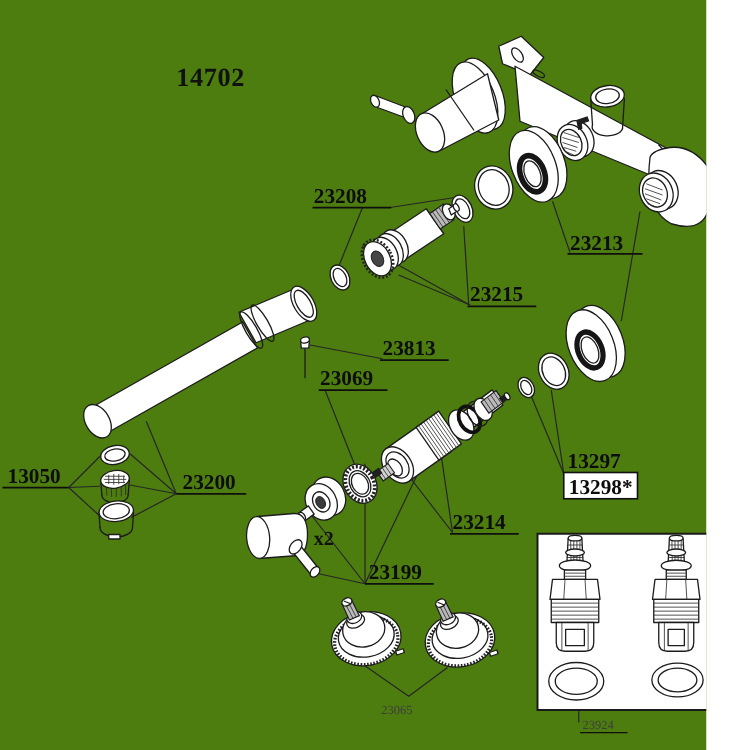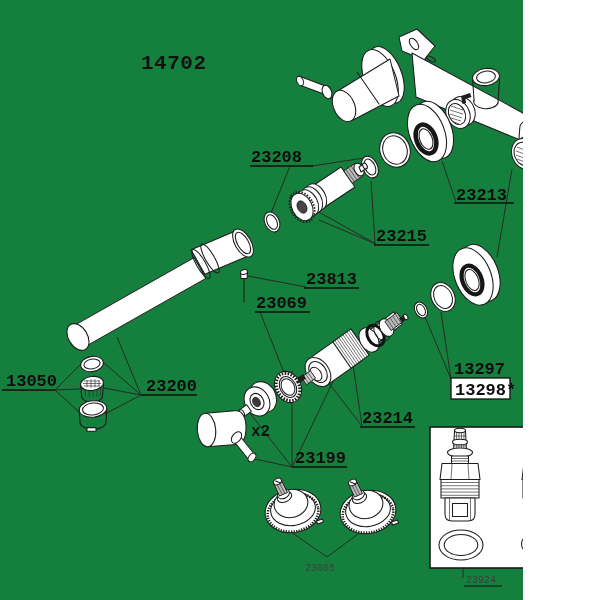--- a/index.html
+++ b/index.html
@@ -1,17 +1,17 @@
 <!DOCTYPE html>
 <html><head>
 <meta charset="utf-8">
 <style>
   html,body { margin:0; padding:0; background:#fff; }
-  #stage { position:relative; width:523px; height:600px; background:#15803d; overflow:hidden;
-           font-family:Liberation Mono, monospace; }
+  #stage { position:relative; width:565px; height:600px; background:#4d7c0f; overflow:hidden;
+           font-family:Liberation Serif, serif; }
   svg { display:block; }
   .p  { fill:#ffffff; stroke:#1c1c1c; stroke-width:1.05; stroke-linejoin:round; }
   .s  { fill:none; stroke:#1c1c1c; stroke-width:1.05; stroke-linecap:round; stroke-linejoin:round; }
   .t  { fill:none; stroke:#2a2a2a; stroke-width:0.65; }
   .ld { fill:none; stroke:#262626; stroke-width:0.95; }
   .ul { fill:none; stroke:#0f0f0f; stroke-width:1.4; }
   .g1 { fill:#b9b9b9; stroke:#1c1c1c; stroke-width:0.95; }
   .g2 { fill:#cfcfcf; stroke:#1c1c1c; stroke-width:0.9; }
   .dk { fill:#1f1f1f; stroke:none; }
   .lbl { font-weight:bold; font-size:17px; fill:#0d0d0d; }

